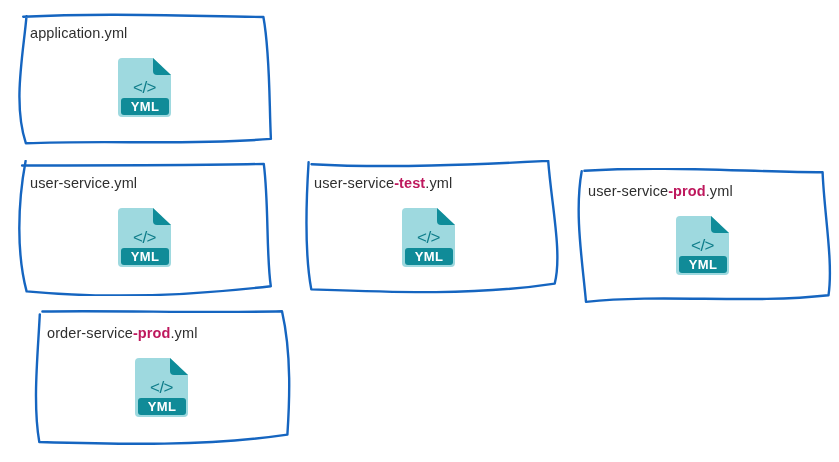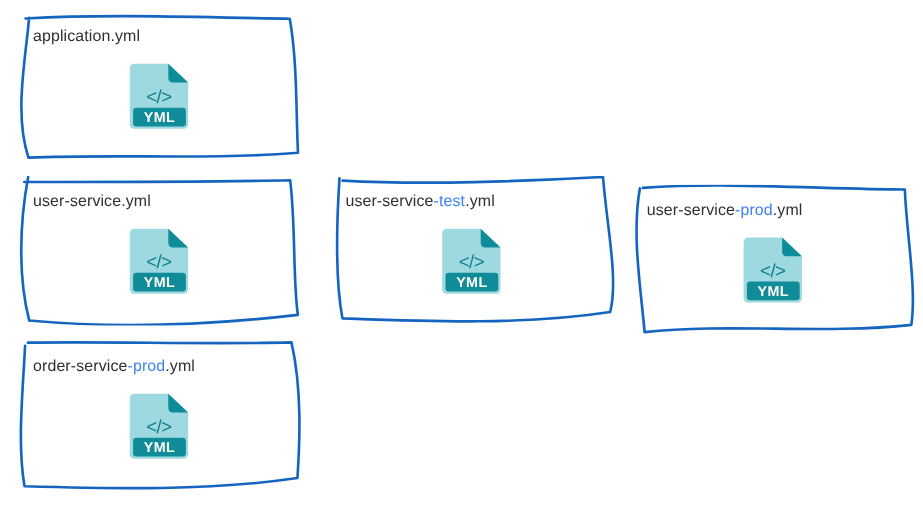--- a/index.html
+++ b/index.html
@@ -41,39 +41,39 @@
     position: absolute;
     left: 15px;
     top: 14px;
     font-size: 14.5px;
     line-height: 18px;
     color: #2f2f2f;
     white-space: nowrap;
     letter-spacing: 0.1px;
   }
   .card-label b {
-    font-weight: 400;
-    color: #3b82f6;
+    font-weight: 700;
+    color: #be185d;
   }
 
   .file-icon {
     position: absolute;
     left: 50%;
     transform: translateX(-50%);
     top: 46px;
     width: 56px;
     height: 62px;
   }
 
   
   .card.c0 { left: 15px;  top: 10px;  width: 260px; height: 136px; }
   .card.c1 { left: 15px;  top: 160px; width: 260px; height: 136px; }
   .card.c2 { left: 299px; top: 160px; width: 260px; height: 136px; }
   .card.c3 { left: 573px; top: 168px; width: 260px; height: 136px; }
-  .card.c4 { left: 15px;  top: 310px; width: 260px; height: 136px; }
+  .card.c4 { left: 32px;  top: 310px; width: 260px; height: 136px; }
 </style>
 </head>
 <body>
 
 <div id="board">
     <div class="card c0">
       <svg class="card-frame" viewBox="0 0 260 136" width="260" height="136">
         <path d="M8.2 6.8 C89.8 2.4 175.6 6.2 248.4 7 C255.3 44.8 254.1 93.8 255.9 128.9 C175.6 135.4 89.8 129.9 10.9 133.3 C-2.2 93.8 8.1 44.8 11.5 6.3" fill="#ffffff" stroke="#1565c0" stroke-width="2.4" stroke-linecap="round" stroke-linejoin="round"></path>
       </svg>
       <div class="card-label"><span>application.yml</span></div>

